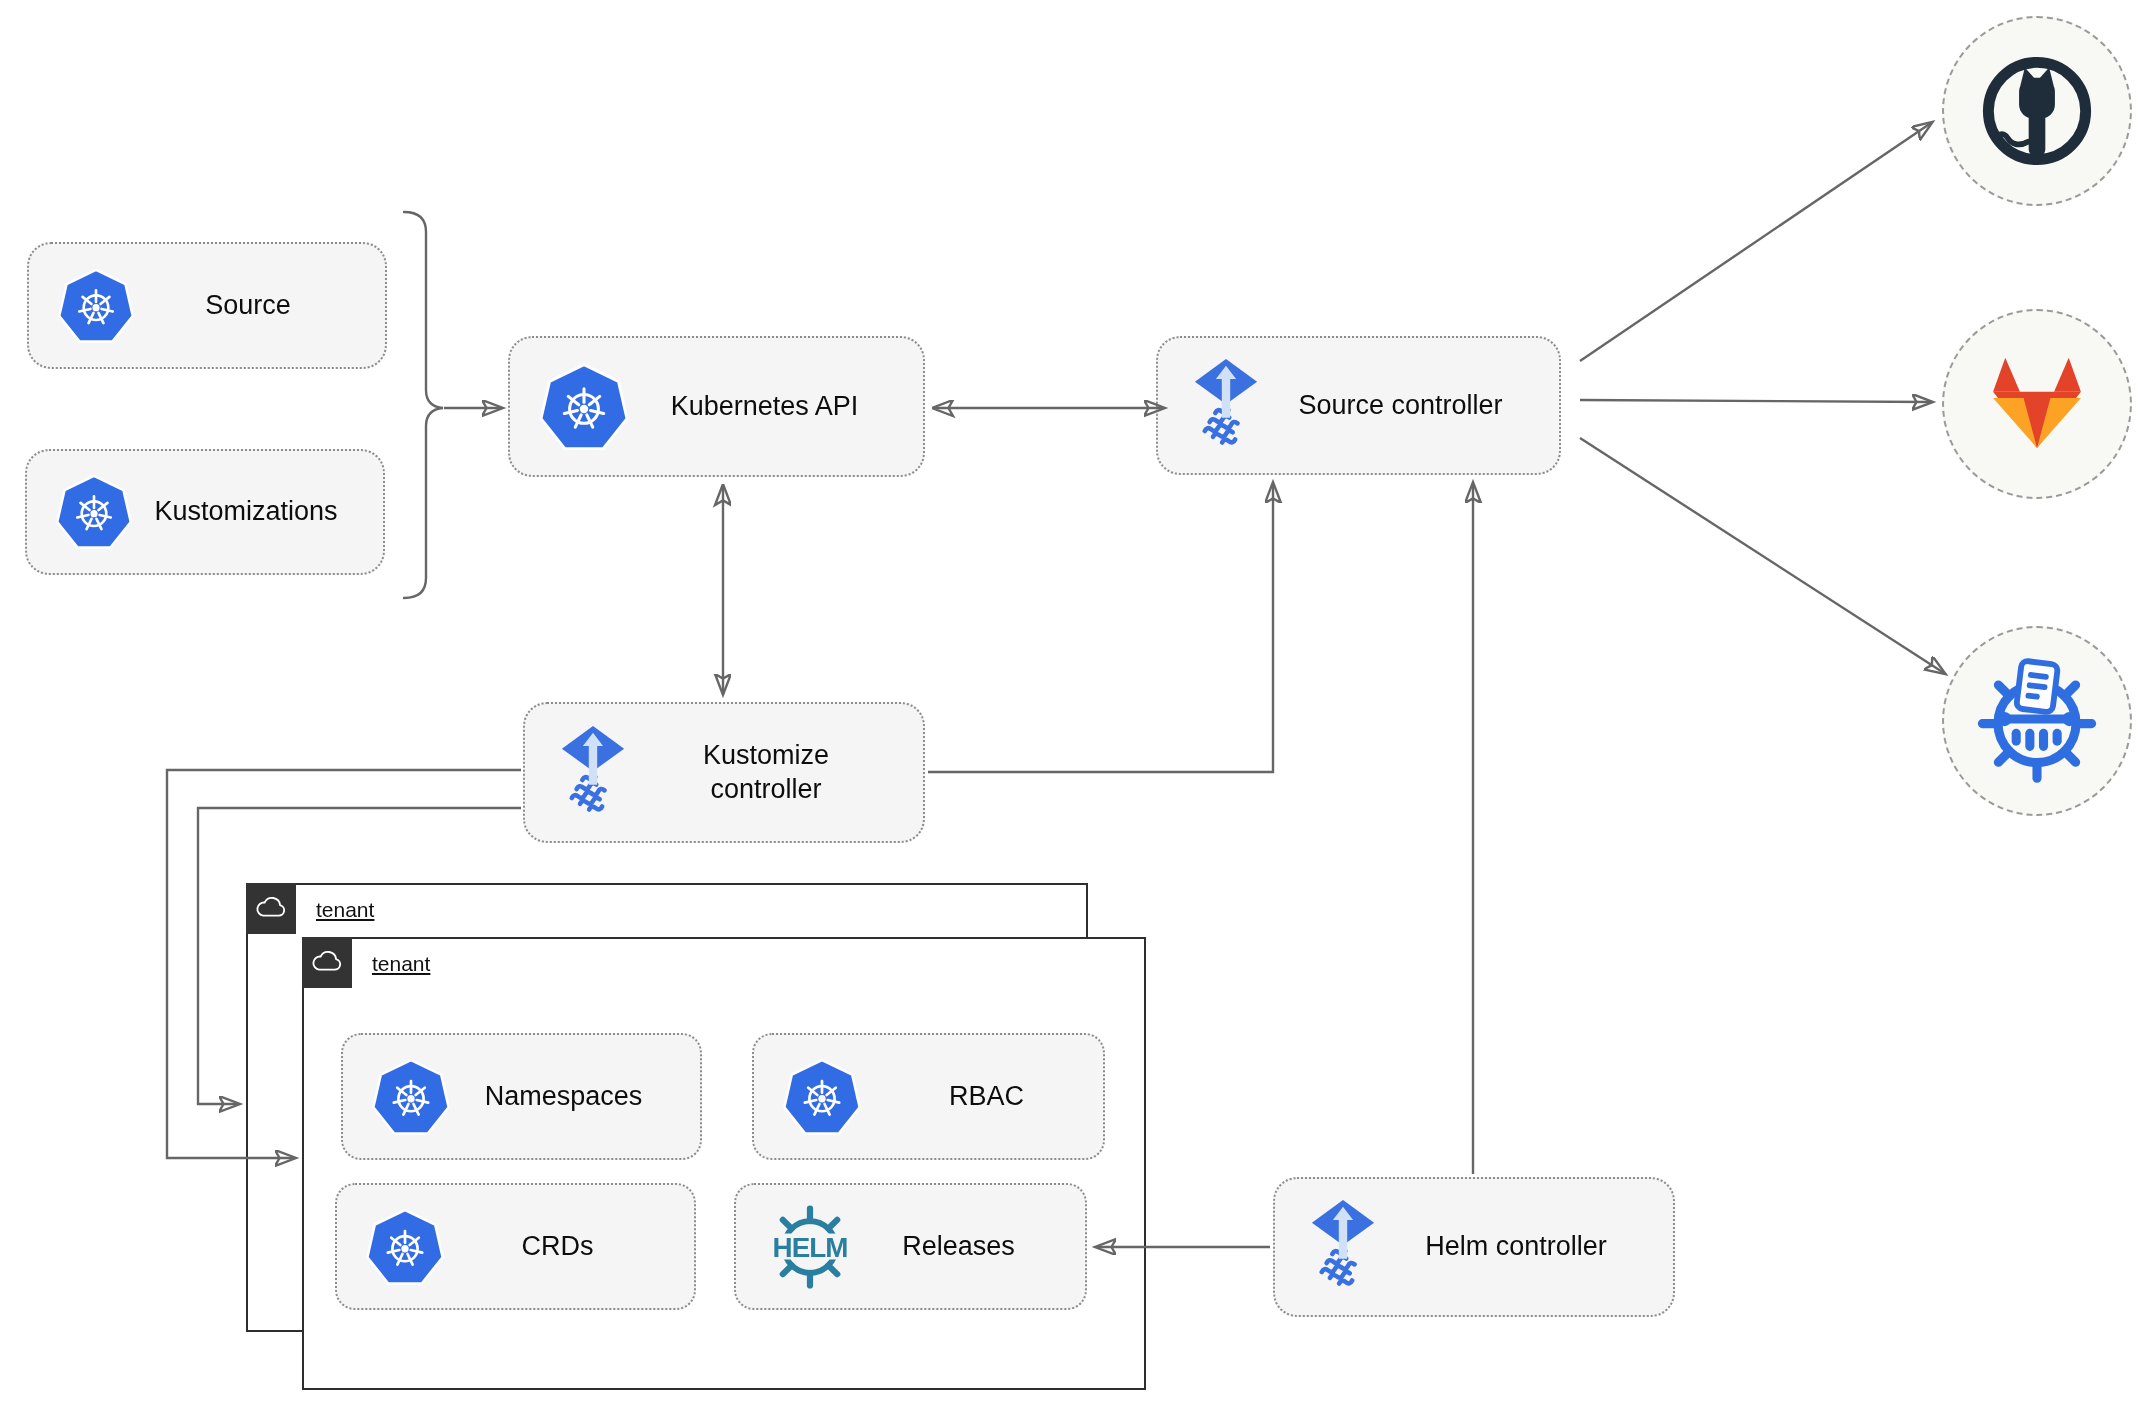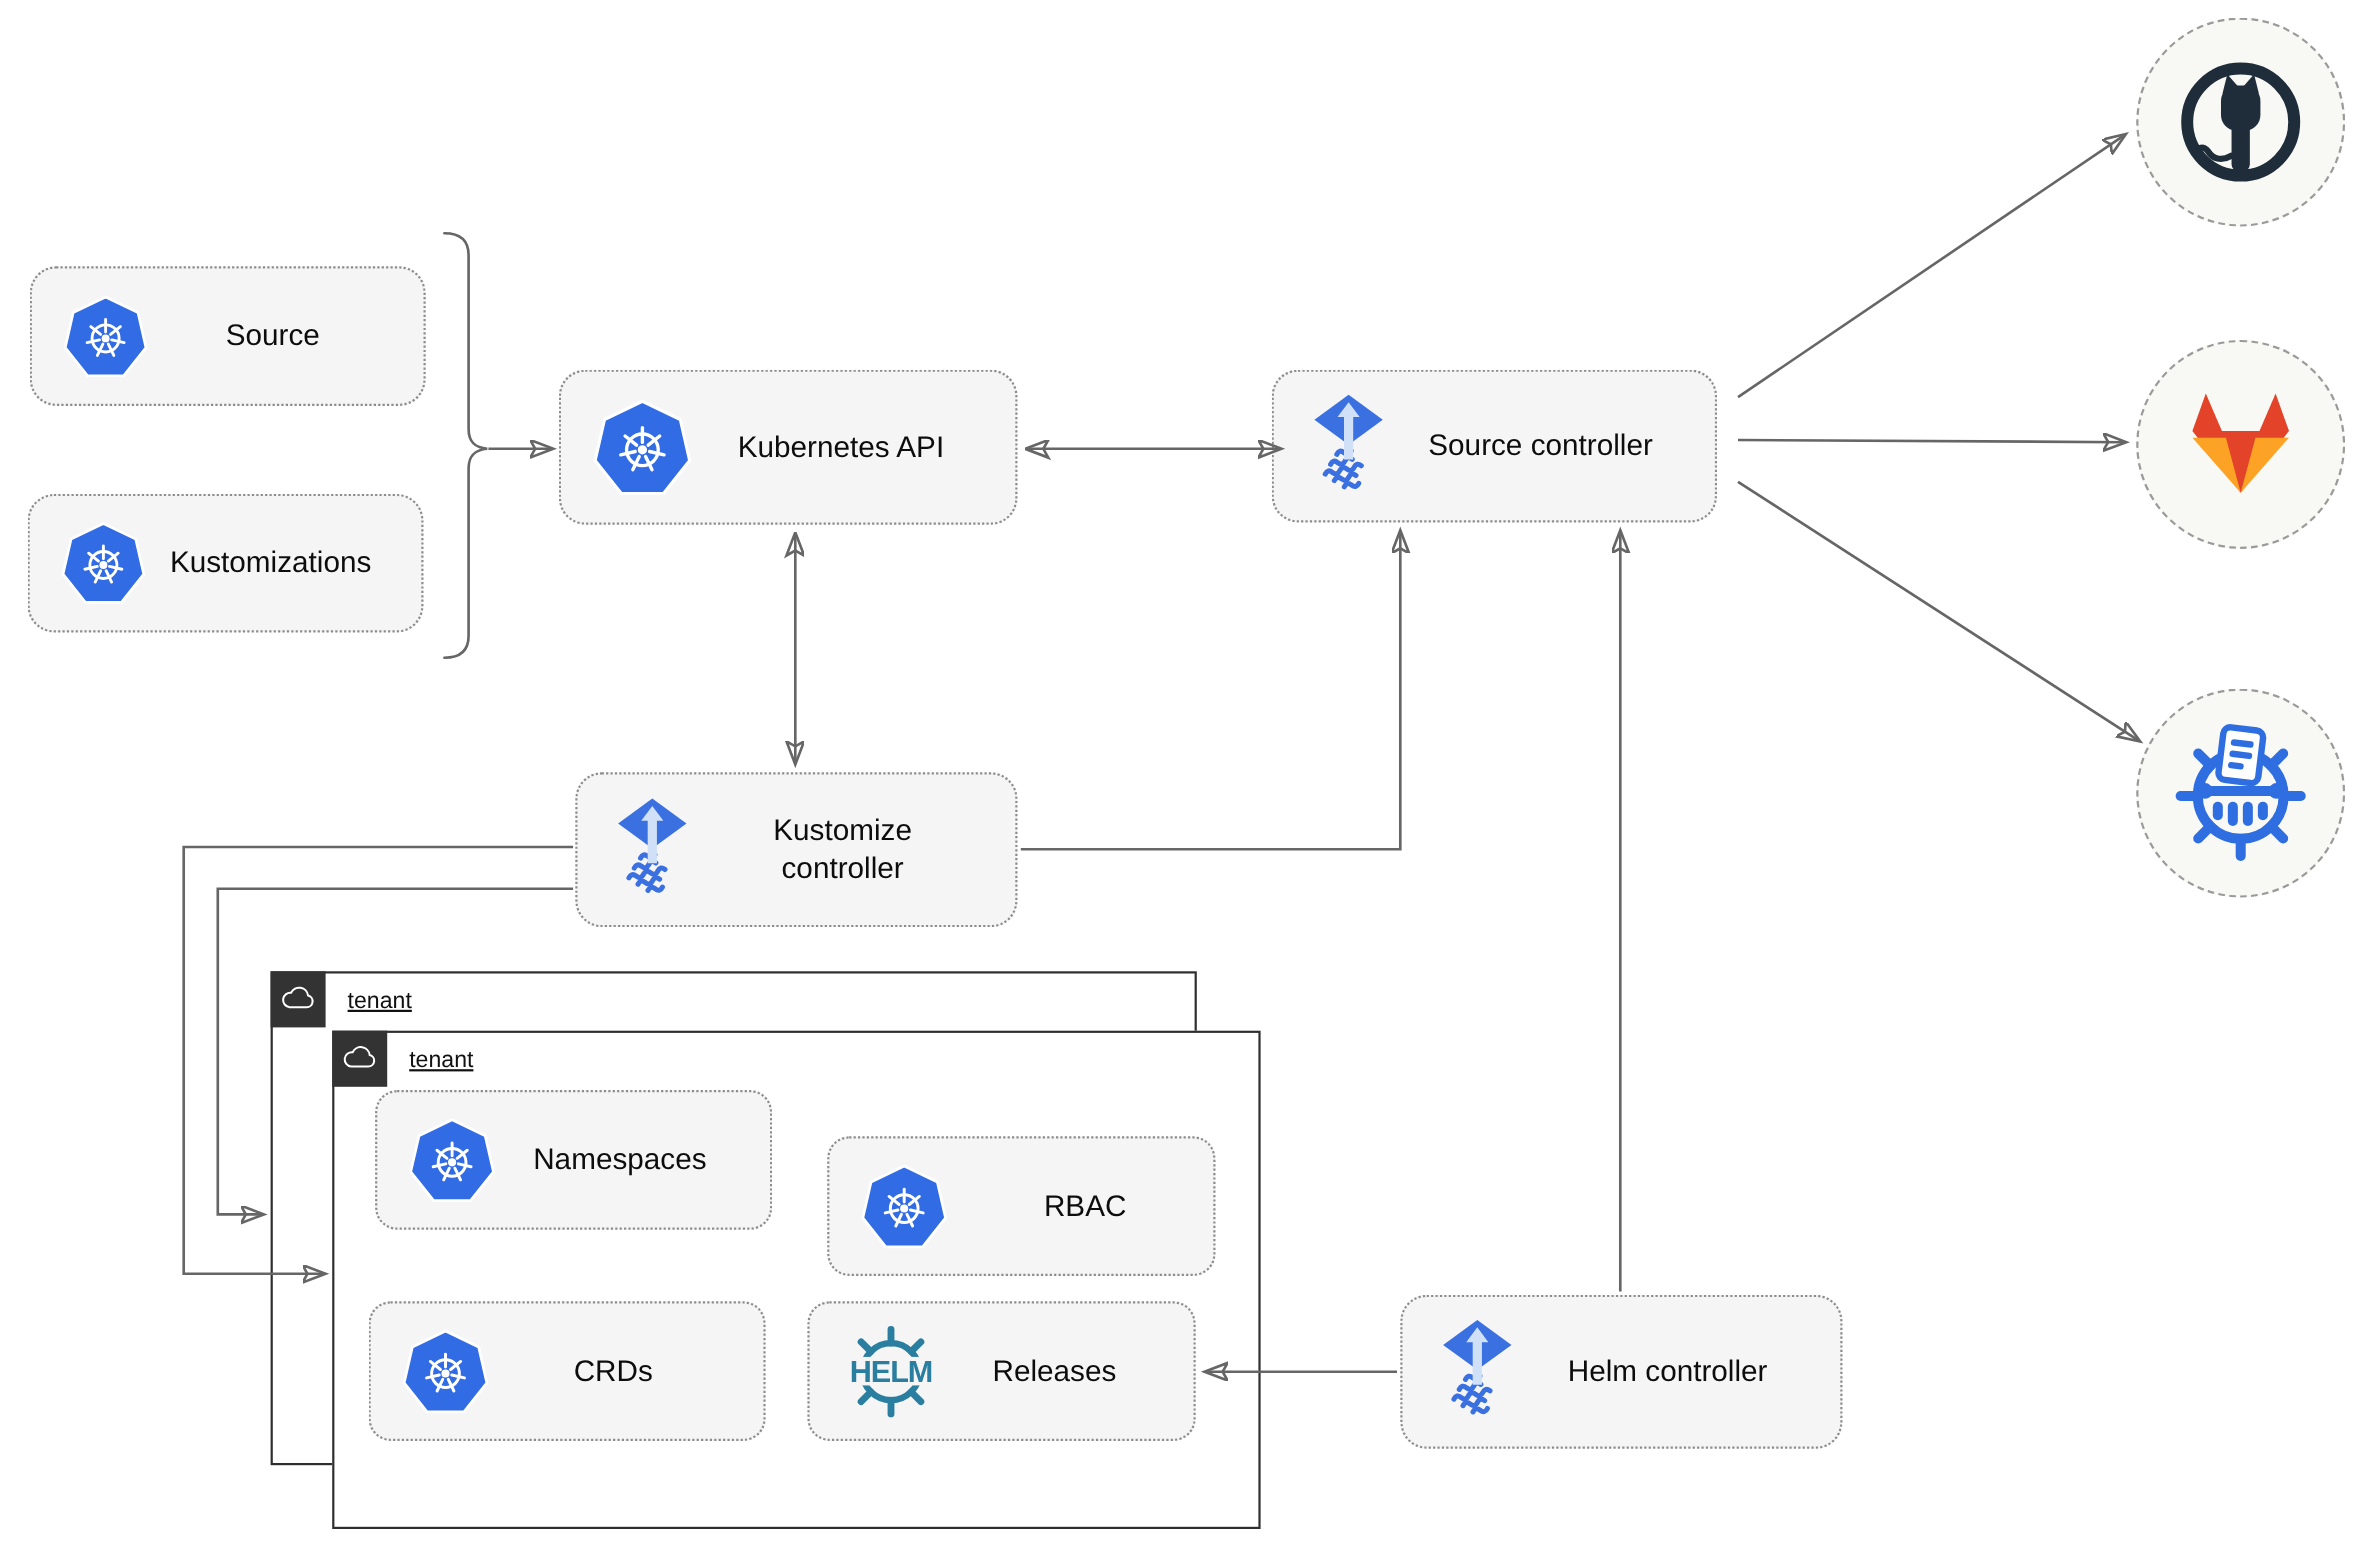--- a/index.html
+++ b/index.html
@@ -14,21 +14,21 @@
   .node .label span{display:inline-block;}
   .node .label span.narrow{max-width:205px;}
 
   .sources        {left:27px;  top:242px; width:360px; height:127px;}
   .kustomizations {left:25px;  top:449px; width:360px; height:126px;}
   .k8s-api        {left:508px; top:336px; width:417px; height:141px;}
   .source-ctrl    {left:1156px;top:336px; width:405px; height:139px;}
   .kustomize-ctrl {left:523px; top:702px; width:402px; height:141px;}
   .helm-ctrl      {left:1273px;top:1177px;width:402px; height:140px;align-items:center;}
 
-  .namespaces {left:341px;top:991px;width:361px;height:127px;border-radius:20px;z-index:3;}
+  .namespaces {left:341px;top:1033px;width:361px;height:127px;border-radius:20px;z-index:3;}
   .rbac       {left:752px;top:1033px;width:353px;height:127px;border-radius:20px;z-index:3;gap:32px;}
   .crds       {left:335px;top:1183px;width:361px;height:127px;border-radius:20px;z-index:3;}
   .releases   {left:734px;top:1183px;width:353px;height:127px;border-radius:20px;z-index:3;justify-content:flex-end;}
 
   
   .tenant{position:absolute;background:#ffffff;border:2px solid #2e2e2e;box-sizing:border-box;}
   .tenant-back {left:246px;top:883px;width:842px;height:449px;z-index:1;}
   .tenant-front{left:302px;top:937px;width:844px;height:453px;z-index:2;}
   .badge{position:absolute;top:-2px;left:-2px;width:50px;height:51px;background:#333333;
          display:flex;align-items:center;justify-content:center;}

